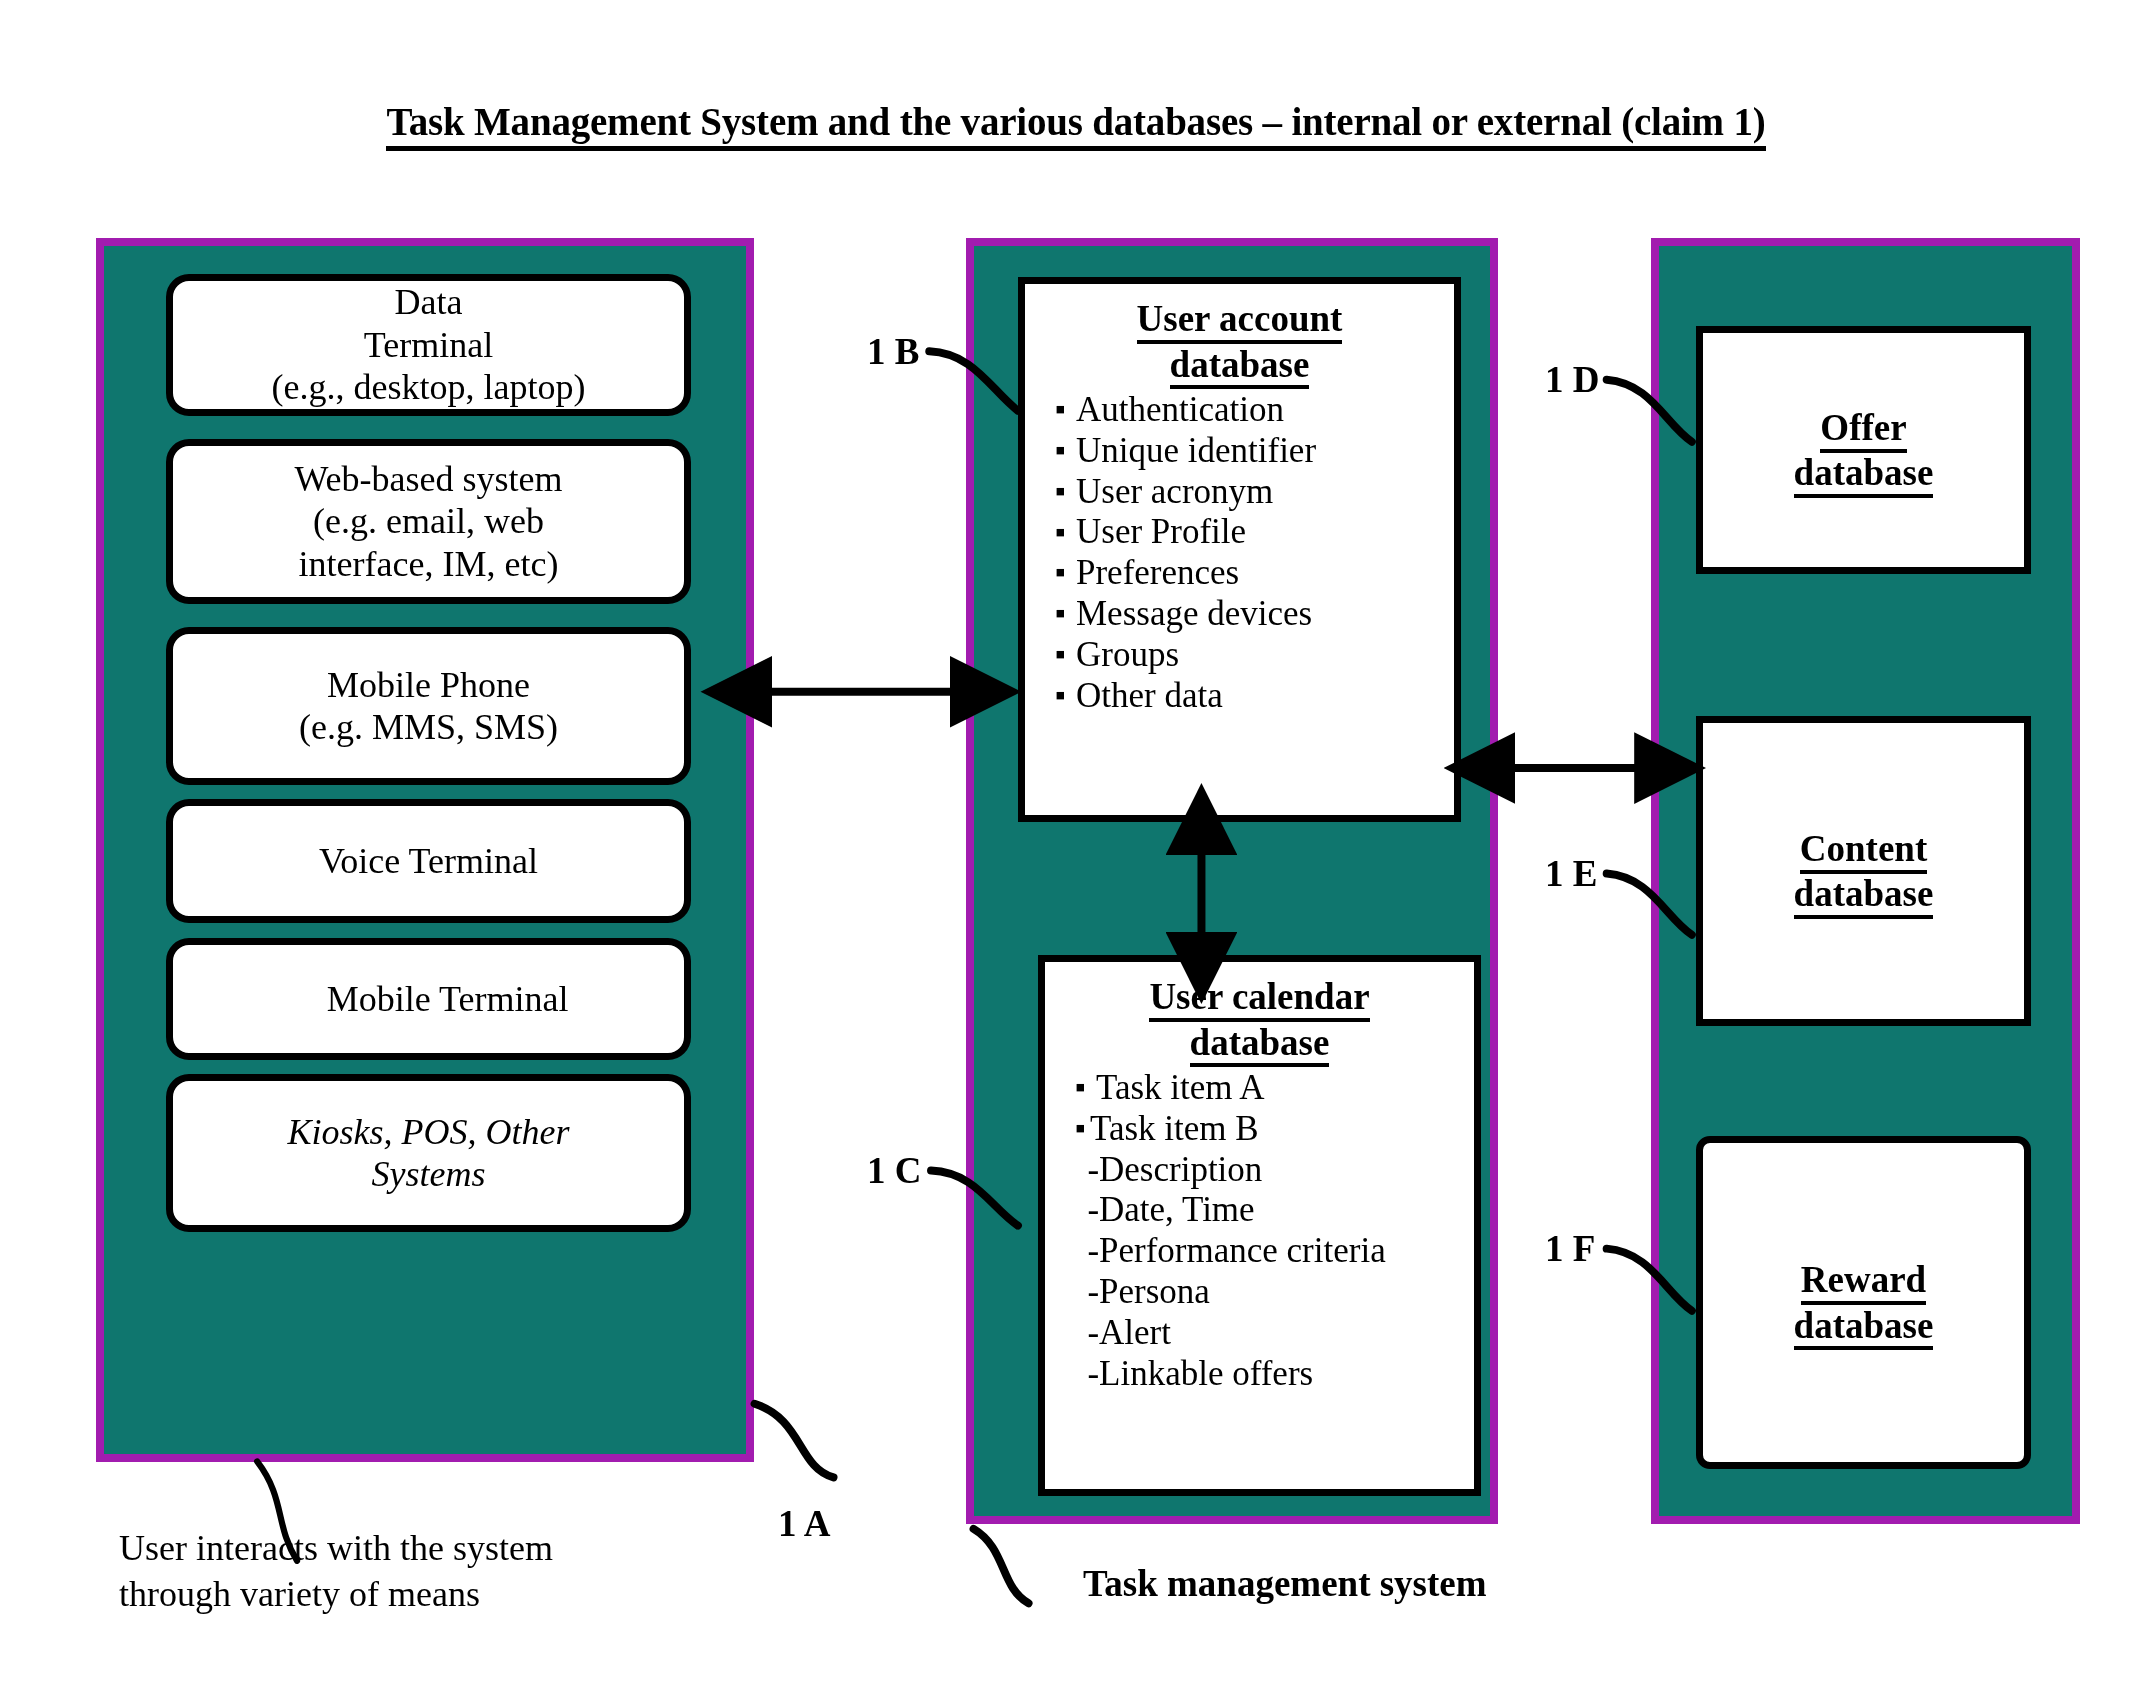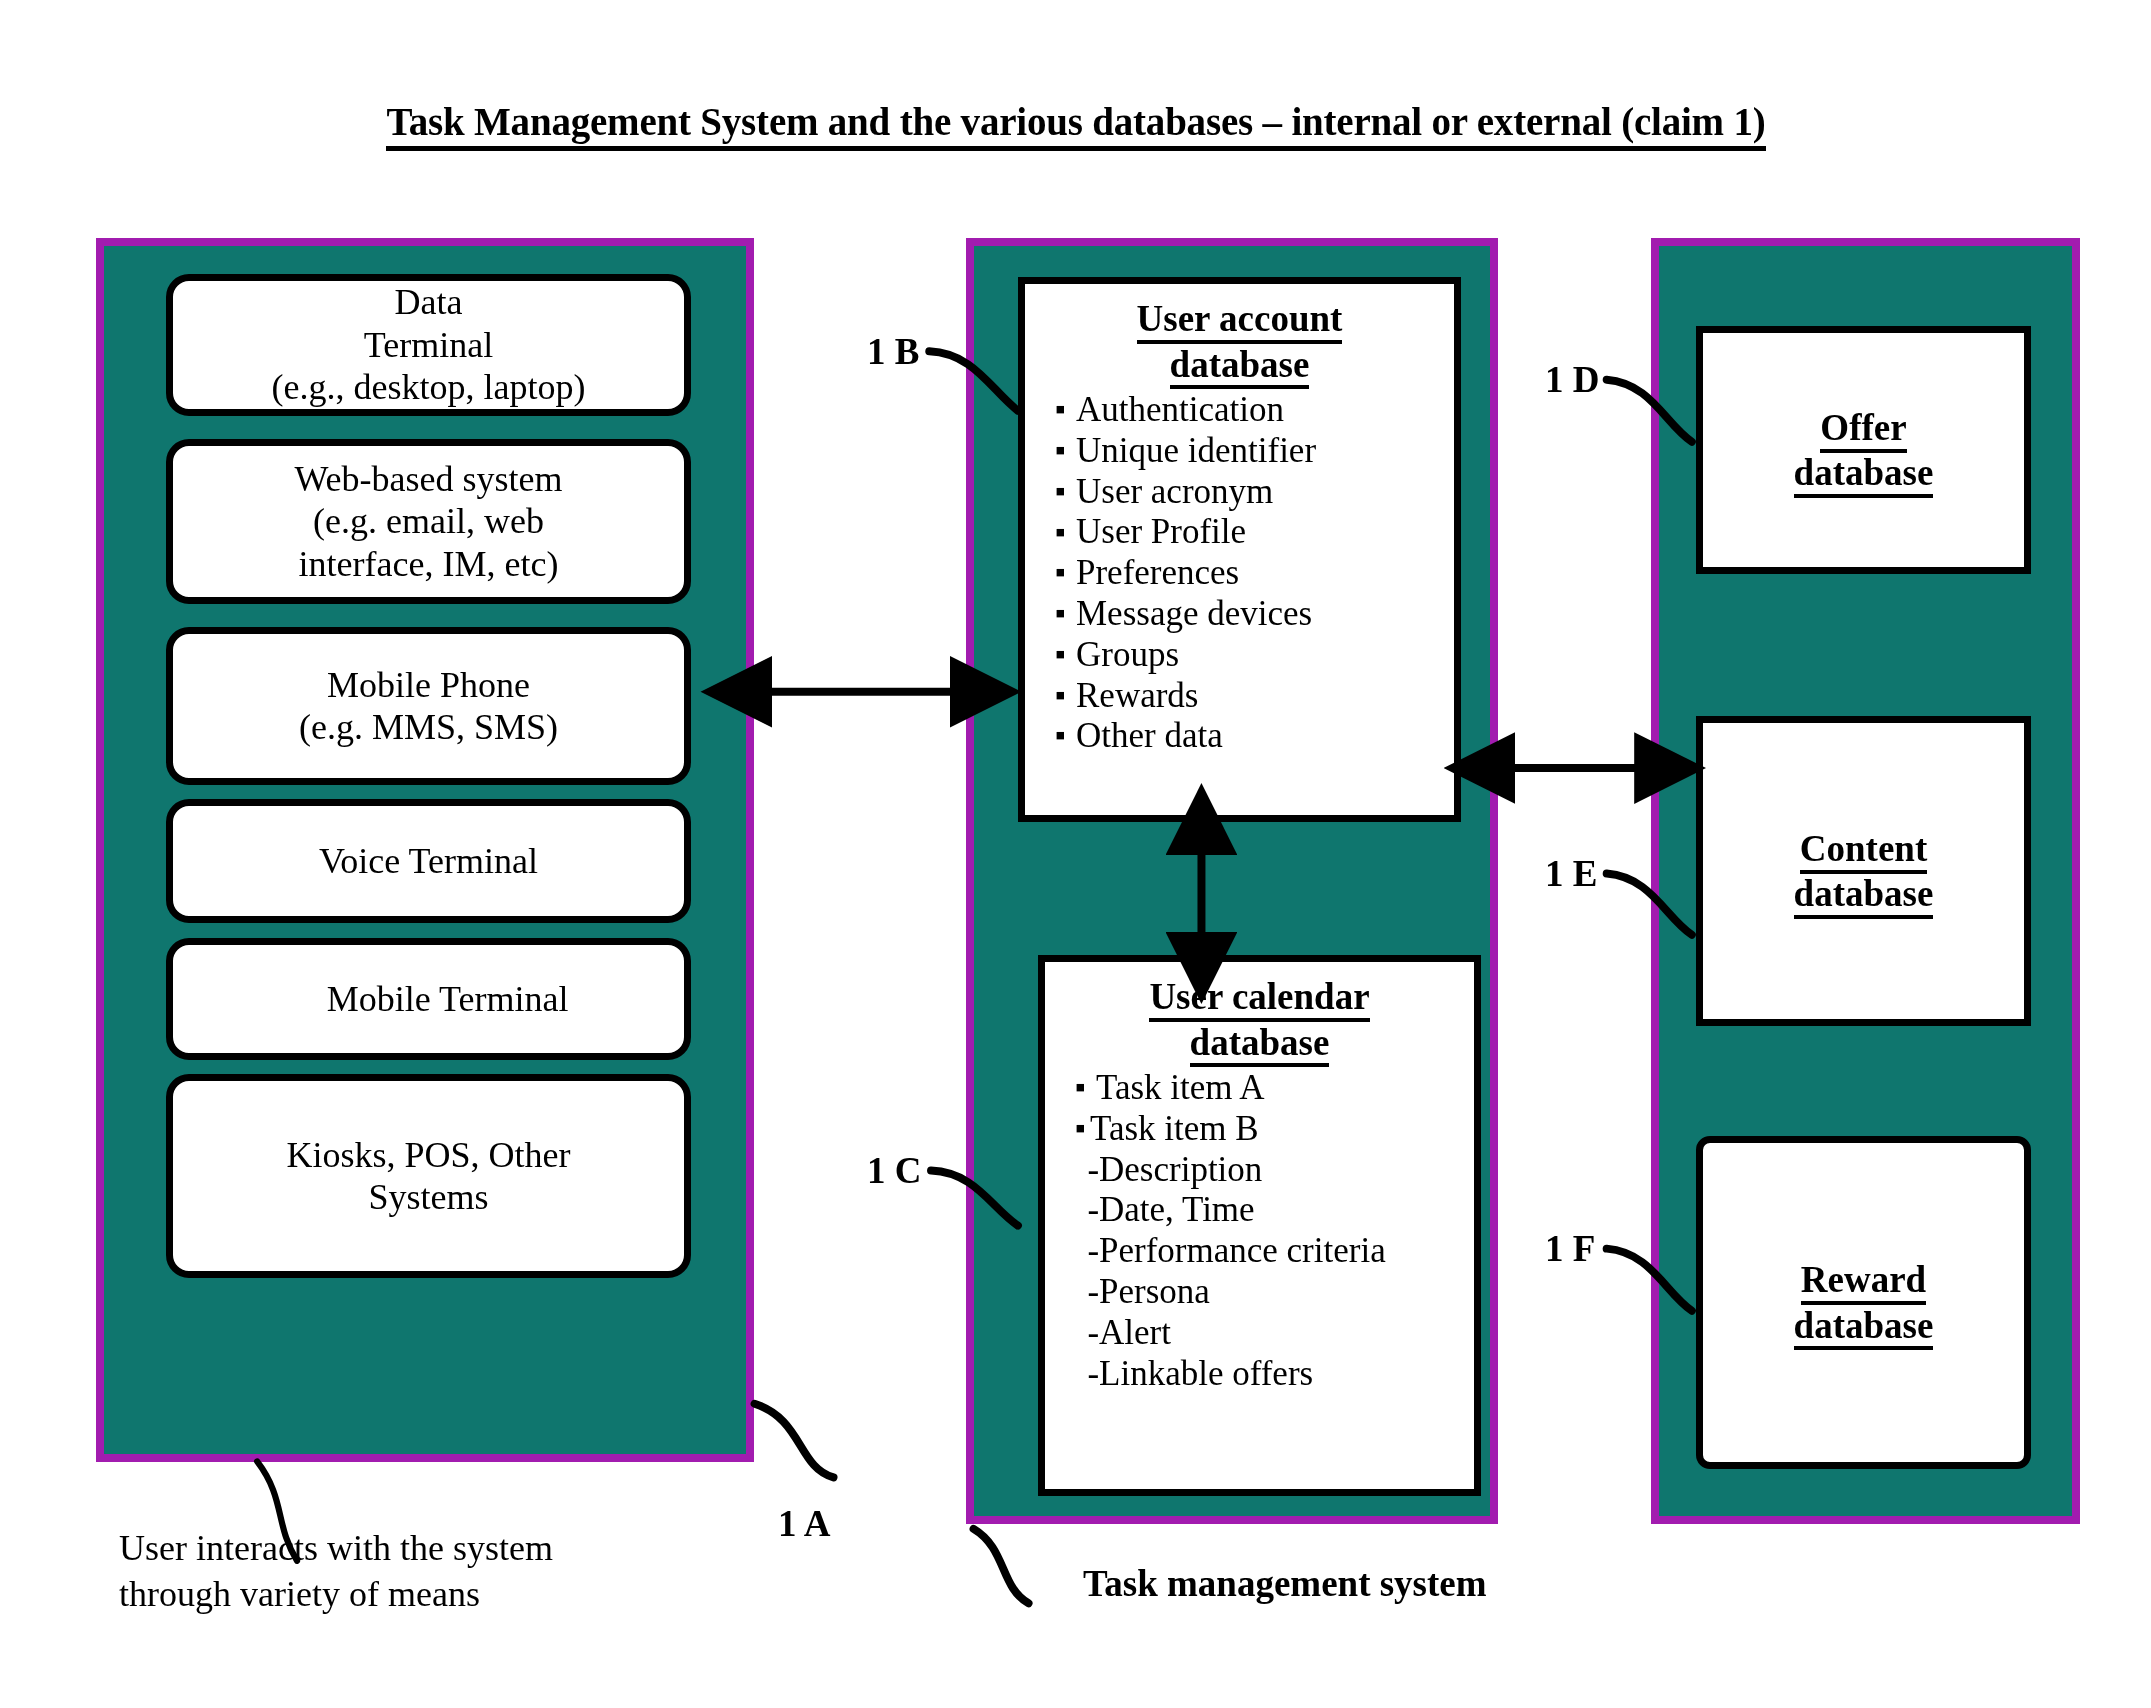--- a/index.html
+++ b/index.html
@@ -186,21 +186,21 @@
         <div>Voice Terminal</div>
       </div>
     </div>
 
     <div class="device-box" style="top:692px; height:122px;padding-left:47px;">
       <div class="lines">
         <div>Mobile Terminal</div>
       </div>
     </div>
 
-    <div class="device-box" style="top:828px; height:204px;">
+    <div class="device-box" style="top:828px; height:158px;font-style:italic;">
       <div class="lines">
         <div>Kiosks, POS, Other</div>
         <div>Systems</div>
       </div>
     </div>
 
   </div>
 
   <div class="panel" id="panel-tms">
 
@@ -210,21 +210,20 @@
         <span class="ul">database</span>
       </div>
       <ul class="db-list">
         <li class="bullet-sq">Authentication</li>
         <li class="bullet-sq">Unique identifier</li>
         <li class="bullet-sq">User acronym</li>
         <li class="bullet-sq">User Profile</li>
         <li class="bullet-sq">Preferences</li>
         <li class="bullet-sq">Message devices</li>
         <li class="bullet-sq">Groups</li>
-        <li class="bullet-sq">Rewards</li>
         <li class="bullet-sq">Other data</li>
       </ul>
     </div>
 
     <div class="db-box" style="left:44px; top:709px; width:443px; height:541px; padding:12.4px 0 0 0;margin-left:20px;">
       <div class="db-title">
         <span class="ul">User calendar</span><br>
         <span class="ul">database</span>
       </div>
       <ul class="db-list">

